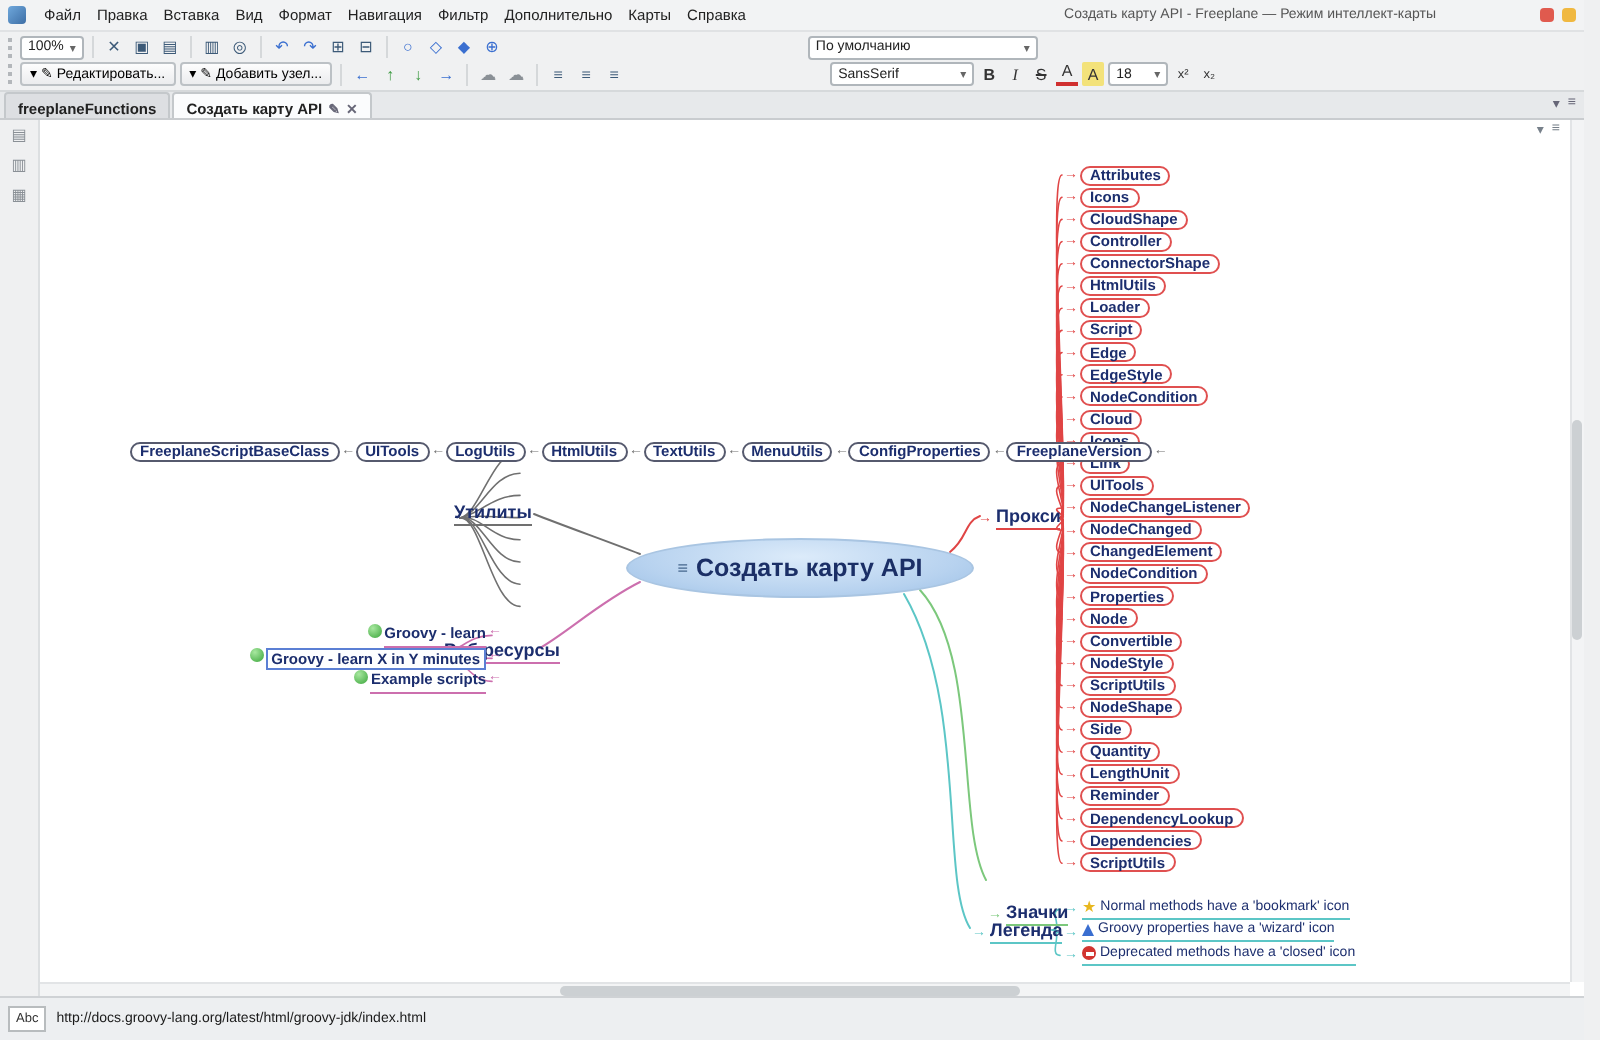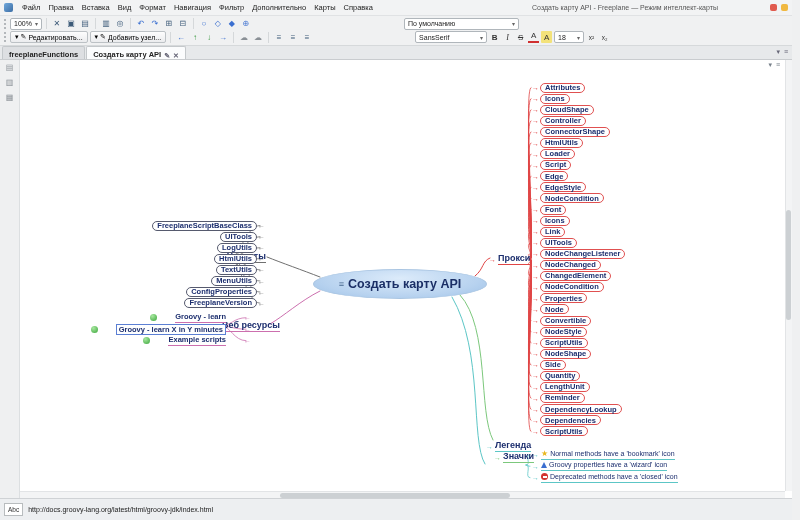--- a/index.html
+++ b/index.html
@@ -75,25 +75,25 @@
   .u-gray { border-bottom:1px solid #707070; padding-bottom:1px; }
   .u-pink { border-bottom:1px solid #cc6fae; padding-bottom:1px; }
   .u-green { border-bottom:1px solid #7cc87c; padding-bottom:1px; }
   .u-cyan { border-bottom:1px solid #5cc6c6; padding-bottom:1px; }
 
   .proxy-col { position:absolute; left:512px; top:22px; display:flex; flex-direction:column; }
   .proxy-col .prow { height:11.1px; display:flex; align-items:center; gap:1px; white-space:nowrap; }
   .oval { border:1px solid #e05050; border-radius:7px; height:10px; display:flex; align-items:center; padding:0 4px; font-size:7.5px; font-weight:bold; color:#1c2e6e; background:#fff; line-height:1; }
   .oval.dark { border-color:#565a6e; }
 
-  .utils-col { position:absolute; left:45px; top:160px; width:200px; display:flex; flex-direction:column; align-items:flex-end; }
+  .utils-col { position:absolute; left:45px; top:160px; width:200px; display:flex; flex-direction:row; align-items:flex-end; }
   .utils-col .prow { height:11.1px; display:flex; align-items:center; gap:1px; white-space:nowrap; }
 
   .web-col { position:absolute; left:31px; top:252px; width:200px; display:flex; flex-direction:column; align-items:flex-end; }
-  .web-col .wrow { height:11.5px; display:flex; align-items:center; gap:18px; white-space:nowrap; font-size:7.5px; font-weight:bold; color:#1c2e6e; line-height:9px; }
+  .web-col .wrow { height:11.5px; display:flex; gap:1px; white-space:nowrap; font-size:7.5px; font-weight:bold; color:#1c2e6e; line-height:9px; }
   .groovy-dot { width:7px; height:7px; border-radius:50%; background:radial-gradient(circle at 35% 30%, #a8e8a0, #3aa53a); flex:none; }
   .boxed { border:1px solid #5b7fd4; padding:0 2px; background:#fdfeff; }
 
   .legend-col { position:absolute; left:512px; top:389px; display:flex; flex-direction:column; }
   .legend-col .lrow { height:11.5px; display:flex; align-items:center; gap:2px; white-space:nowrap; }
   .lwrap { display:flex; align-items:center; gap:2px; border-bottom:1px solid #5cc6c6; padding-bottom:1px; }
   .ltext { font-size:7px; color:#1c2e6e; line-height:8px; }
   .li-star { color:#e8b71e; font-size:8px; line-height:1; }
   .li-wizard { width:0; height:0; border-left:3px solid transparent; border-right:3px solid transparent; border-bottom:6px solid #3a6ed0; }
   .li-closed { width:7px; height:7px; border-radius:50%; background:#d23430; position:relative; flex:none; }
@@ -356,21 +356,21 @@
             <span class="oval">EdgeStyle</span>
           </div>
 
           <div class="prow">
             <span class="arr c-red">→</span>
             <span class="oval">NodeCondition</span>
           </div>
 
           <div class="prow">
             <span class="arr c-red">→</span>
-            <span class="oval">Font</span>
+            <span class="oval">Cloud</span>
           </div>
 
           <div class="prow">
             <span class="arr c-red">→</span>
             <span class="oval">Icons</span>
           </div>
 
           <div class="prow">
             <span class="arr c-red">→</span>
             <span class="oval">Link</span>
@@ -465,21 +465,21 @@
             <span class="arr c-red">→</span>
             <span class="oval">ScriptUtils</span>
           </div>
         </div>
 
       <div class="bnode" style="left:474px; top:391px;">
         <span class="arr c-green">→</span>
         <span class="u-green">Значки</span>
       </div>
 
-      <div class="bnode" style="left:466px; top:380px;">
+      <div class="bnode" style="left:466px; top:400px;">
         <span class="arr c-cyan">→</span>
         <span class="u-cyan">Легенда</span>
       </div>
       <div class="legend-col">
         <div class="lrow">
           <span class="arr c-cyan">→</span>
           <span class="lwrap">
             <span class="li-star">★</span>
             <span class="ltext">Normal methods have a 'bookmark' icon</span>
           </span>

